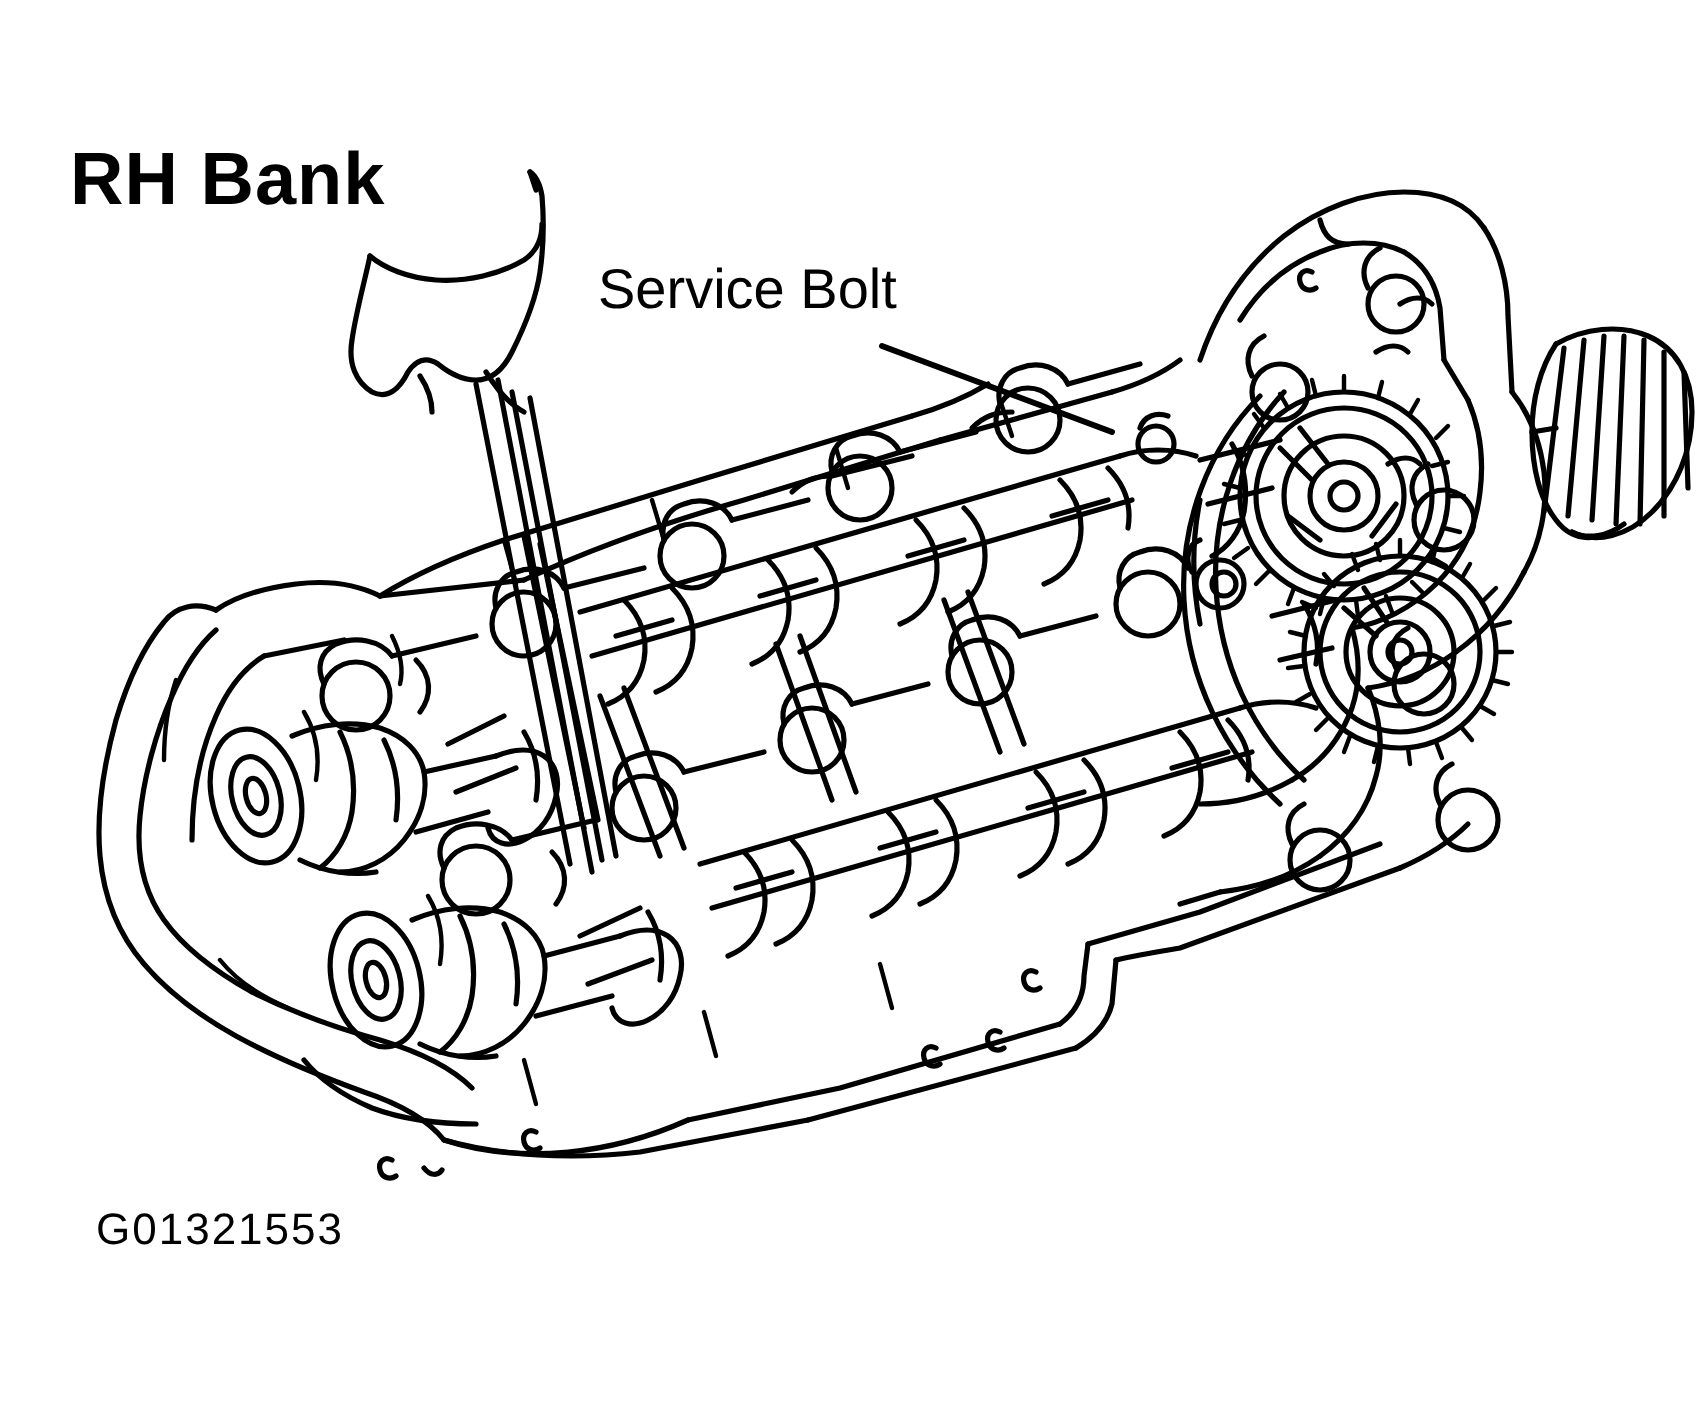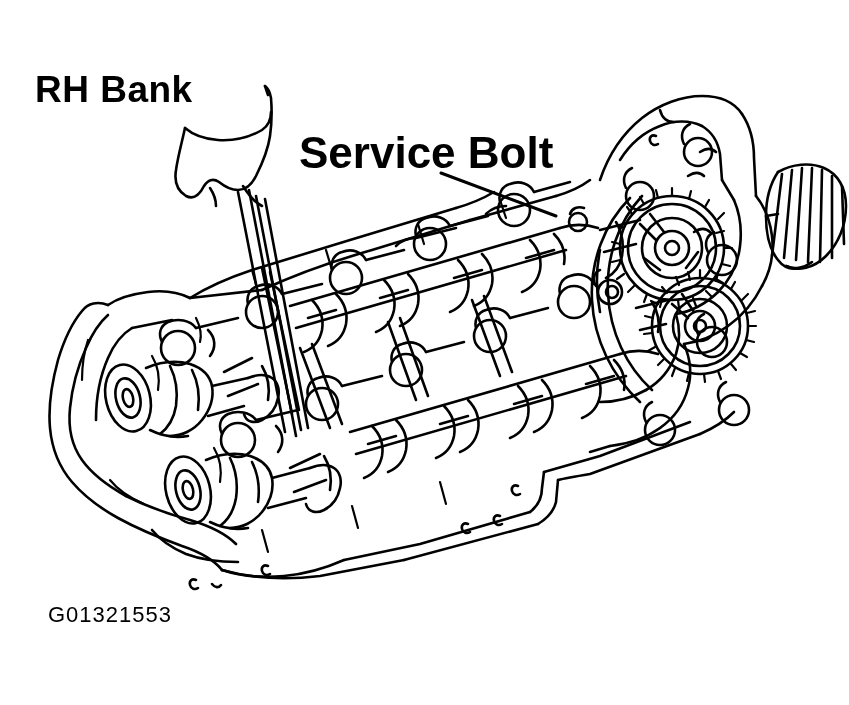--- a/index.html
+++ b/index.html
@@ -40,22 +40,22 @@
   #label-rh-bank {
     left: 35px;
     top: 71px;
     font-size: 37px;
     font-weight: bold;
     letter-spacing: 0.5px;
   }
   #label-service-bolt {
     left: 299px;
     top: 131px;
-    font-size: 44px;
-    font-weight: bold;
+    font-size: 28px;
+    font-weight: normal;
     letter-spacing: 0px;
   }
   #label-figure-id {
     left: 48px;
     top: 604px;
     font-size: 22px;
     font-weight: normal;
     letter-spacing: 1px;
   }
 </style>

